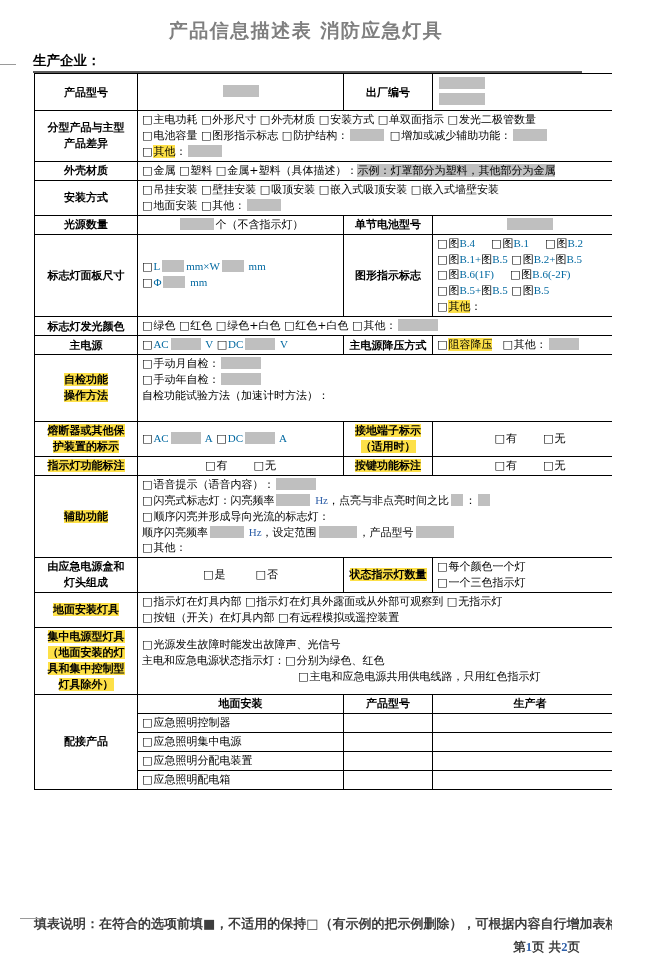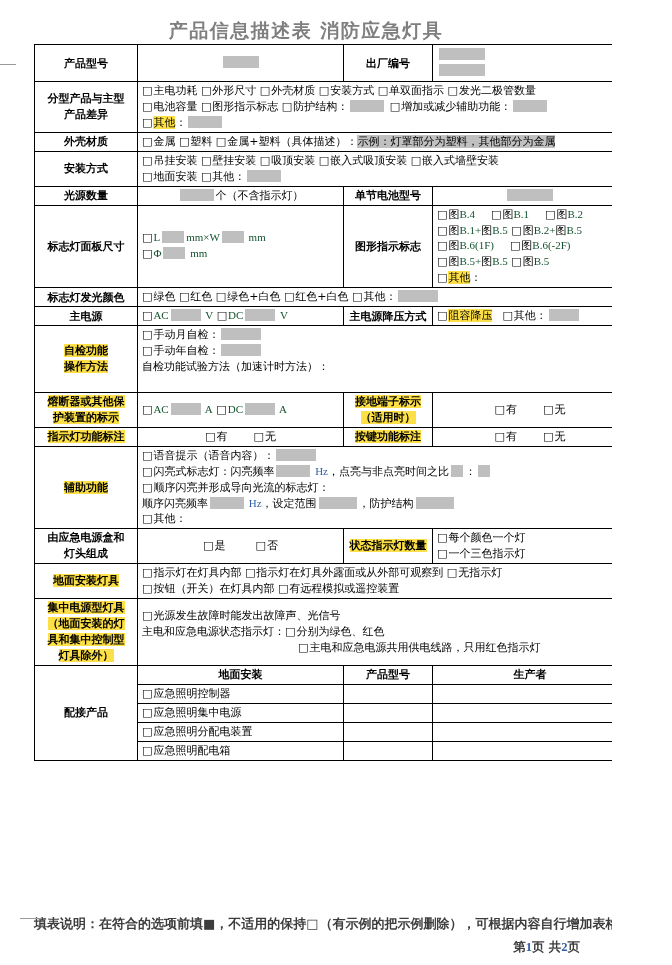--- a/index.html
+++ b/index.html
@@ -18,21 +18,21 @@
   table.form td { border:1.4px solid #000; padding:1px 4px; font-size:11px; vertical-align:middle; }
   td.lbl { font-weight:bold; text-align:center; padding:1px 2px; }
   .ln { line-height:1.45; white-space:pre-wrap; }
   td.ctr { text-align:center; }
   tr.r1 td { height:34px; }
   tr.sub td { line-height:1.3; padding:0 4px; height:18px; }
   tr.sub td .ln { line-height:1.5; }
 
   .seg-y { background:#fde047; }
   .seg-g { background:#c0c0c0; }
-  .seg-l  { font-family:"Liberation Serif","DejaVu Serif",serif; color:#14532d; }
+  .seg-l  { font-family:"Liberation Serif","DejaVu Serif",serif; color:#0369a1; }
   .seg-lb { font-family:Liberation Serif, serif; color:#2e5fa8; }
   .seg-b  { display:inline-block; height:12px; background:#bfbfbf; vertical-align:-2px; margin:0 2px; }
   .seg-sp { display:inline-block; }
   .seg-cb { margin-right:1px; }
 
   .footnote { position:absolute; left:34px; top:916px; width:624px; font-size:13px; font-weight:bold; color:#3d3d3d; }
   .footnote .ln { line-height:1.3; }
   .pagenum { position:absolute; right:32px; top:938px; font-size:12.5px; font-weight:bold; color:#3d3d3d; }
   .pagenum .ln { display:inline; }
 
@@ -44,20 +44,24 @@
   .mark-br-v { left:656px; top:900px; width:1px; height:18px; }
   .mark-br-h { left:634px; top:917px; width:22px; height:1px; }
 </style>
 </head>
 <body>
 
 <div class="page">
 
   <div class="title">产品信息描述表 消防应急灯具</div>
 
+  <div class="producer-row">
+    <span class="producer-label">生产企业：</span>
+    <span class="producer-blank"></span>
+  </div>
 
 
   <table class="form">
     <colgroup>
       <col style="width:103px">
         <col style="width:206px">
         <col style="width:89px">
         <col style="width:195px">
     </colgroup>
     <tbody>
@@ -180,21 +184,21 @@
           </td>
       </tr>
       <tr>
         <td class="lbl">
             <div class="ln"><span class="seg-y">辅助功能</span></div>
           </td>
         <td colspan="3">
             <div class="ln"><span class="seg-cb">□</span><span class="seg-t">语音提示（语音内容）：</span><span class="seg-b" style="width: 40px;"></span></div>
             <div class="ln"><span class="seg-cb">□</span><span class="seg-t">闪亮式标志灯：闪亮频率</span><span class="seg-b" style="width: 34px;"></span><span class="seg-lb"> Hz</span><span class="seg-t">，点亮与非点亮时间之比</span><span class="seg-b" style="width: 12px;"></span><span class="seg-t">：</span><span class="seg-b" style="width: 12px;"></span></div>
             <div class="ln"><span class="seg-cb">□</span><span class="seg-t">顺序闪亮并形成导向光流的标志灯：</span></div>
-            <div class="ln"><span class="seg-t">顺序闪亮频率</span><span class="seg-b" style="width: 34px;"></span><span class="seg-lb"> Hz</span><span class="seg-t">，设定范围</span><span class="seg-b" style="width: 38px;"></span><span class="seg-t">，防护结构</span><span class="seg-b" style="width: 38px;"></span></div>
+            <div class="ln"><span class="seg-t">顺序闪亮频率</span><span class="seg-b" style="width: 34px;"></span><span class="seg-lb"> Hz</span><span class="seg-t">，设定范围</span><span class="seg-b" style="width: 38px;"></span><span class="seg-t">，产品型号</span><span class="seg-b" style="width: 38px;"></span></div>
             <div class="ln"><span class="seg-cb">□</span><span class="seg-t">其他：</span></div>
           </td>
       </tr>
       <tr>
         <td class="lbl">
             <div class="ln"><span class="seg-t">由应急电源盒和</span></div>
             <div class="ln"><span class="seg-t">灯头组成</span></div>
           </td>
         <td class="ctr">
             <div class="ln"><span class="seg-cb">□</span><span class="seg-t">是</span><span class="seg-sp" style="width: 30px;"></span><span class="seg-cb">□</span><span class="seg-t">否</span></div>

